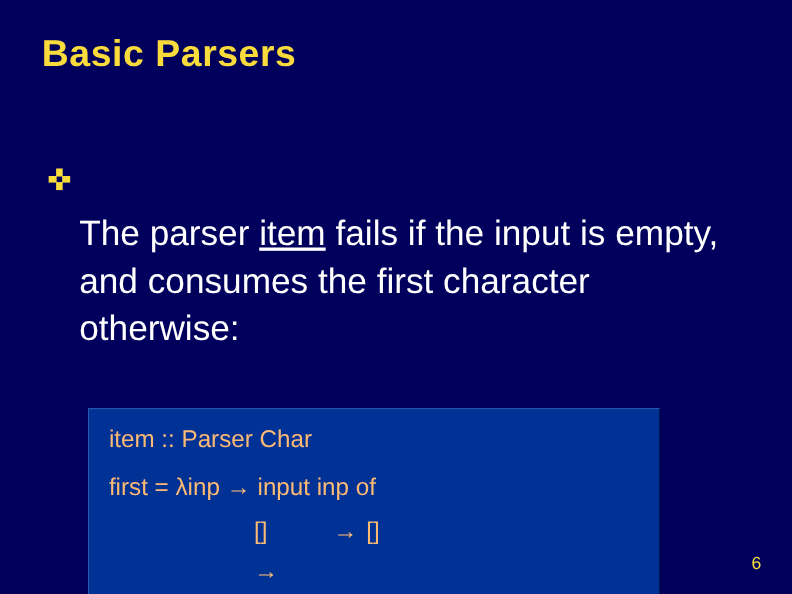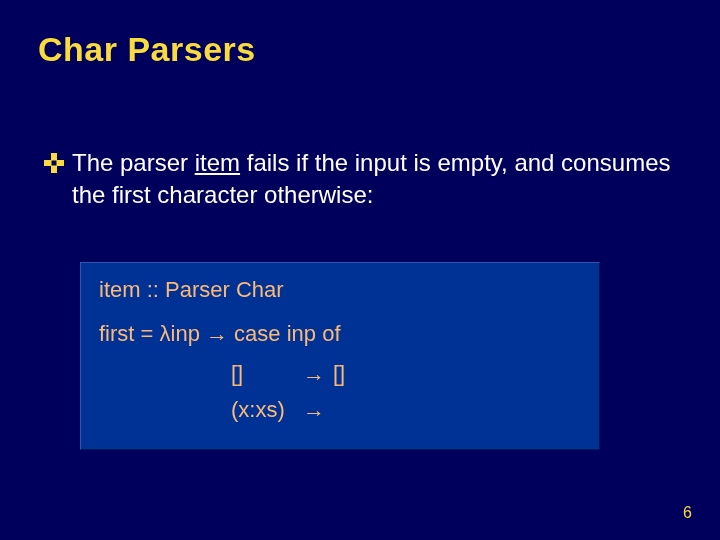--- a/index.html
+++ b/index.html
@@ -33,24 +33,25 @@
   .bullet-icon {
     flex: 0 0 auto;
     width: 20px;
     height: 20px;
     margin-top: 6px;
     color: #fadb3c;
     font-size: 20px;
     line-height: 1;
   }
   .bullet-text {
-    font-size: 24px;
+    font-size: 32px;
     line-height: 1.35;
     color: #ffffff;
     padding-right: 10px;
+    margin-top: 44px;
   }
   .underlined { text-decoration: underline; }
   .code-box {
     margin: 50px 0 0 42px;
     width: 520px;
     background: #003296;
     border-top: 1px solid #2a56b0;
     border-left: 1px solid #2a56b0;
     border-right: 1px solid #001a55;
     border-bottom: 1px solid #001a55;
@@ -71,48 +72,47 @@
     bottom: 18px;
     color: #fadb3c;
     font-size: 16px;
   }
 </style>
 </head>
 <body>
 
 <div class="slide">
 
-  <div class="title">Char Parsers</div>
+  <div class="title">Basic Parsers</div>
 
   <div class="bullet-row">
     <div class="bullet-icon">
       <svg viewBox="0 0 20 20" width="20" height="20">
         <rect x="0" y="7" width="20" height="6" fill="#fadb3c"></rect>
         <rect x="7" y="0" width="6" height="20" fill="#fadb3c"></rect>
         <rect x="7.5" y="7.5" width="5" height="5" fill="#00005c"></rect>
       </svg>
     </div>
     <div class="bullet-text">
       <span>The parser </span><span class="underlined">item</span><span> fails if the input is empty, and consumes the first character otherwise:</span>
     </div>
   </div>
 
   <div class="code-box">
     <div class="code-line1">item :: Parser Char</div>
     <div class="code-line2">
-      <span>first  = </span><span>λ</span><span>inp </span><span>→</span><span> case inp of</span>
+      <span>first  = </span><span>λ</span><span>inp </span><span>→</span><span> input inp of</span>
     </div>
     <div class="case-block">
       <div class="case-row">
         <span class="case-lhs">[]</span>
         <span class="case-arrow">→</span>
         <span> []</span>
       </div>
       <div class="case-row">
-        <span class="case-lhs">(x:xs)</span>
         <span class="case-arrow">→</span>
       </div>
     </div>
   </div>
 
   <div class="page-num">6</div>
 
 </div>
 
 </body></html>

